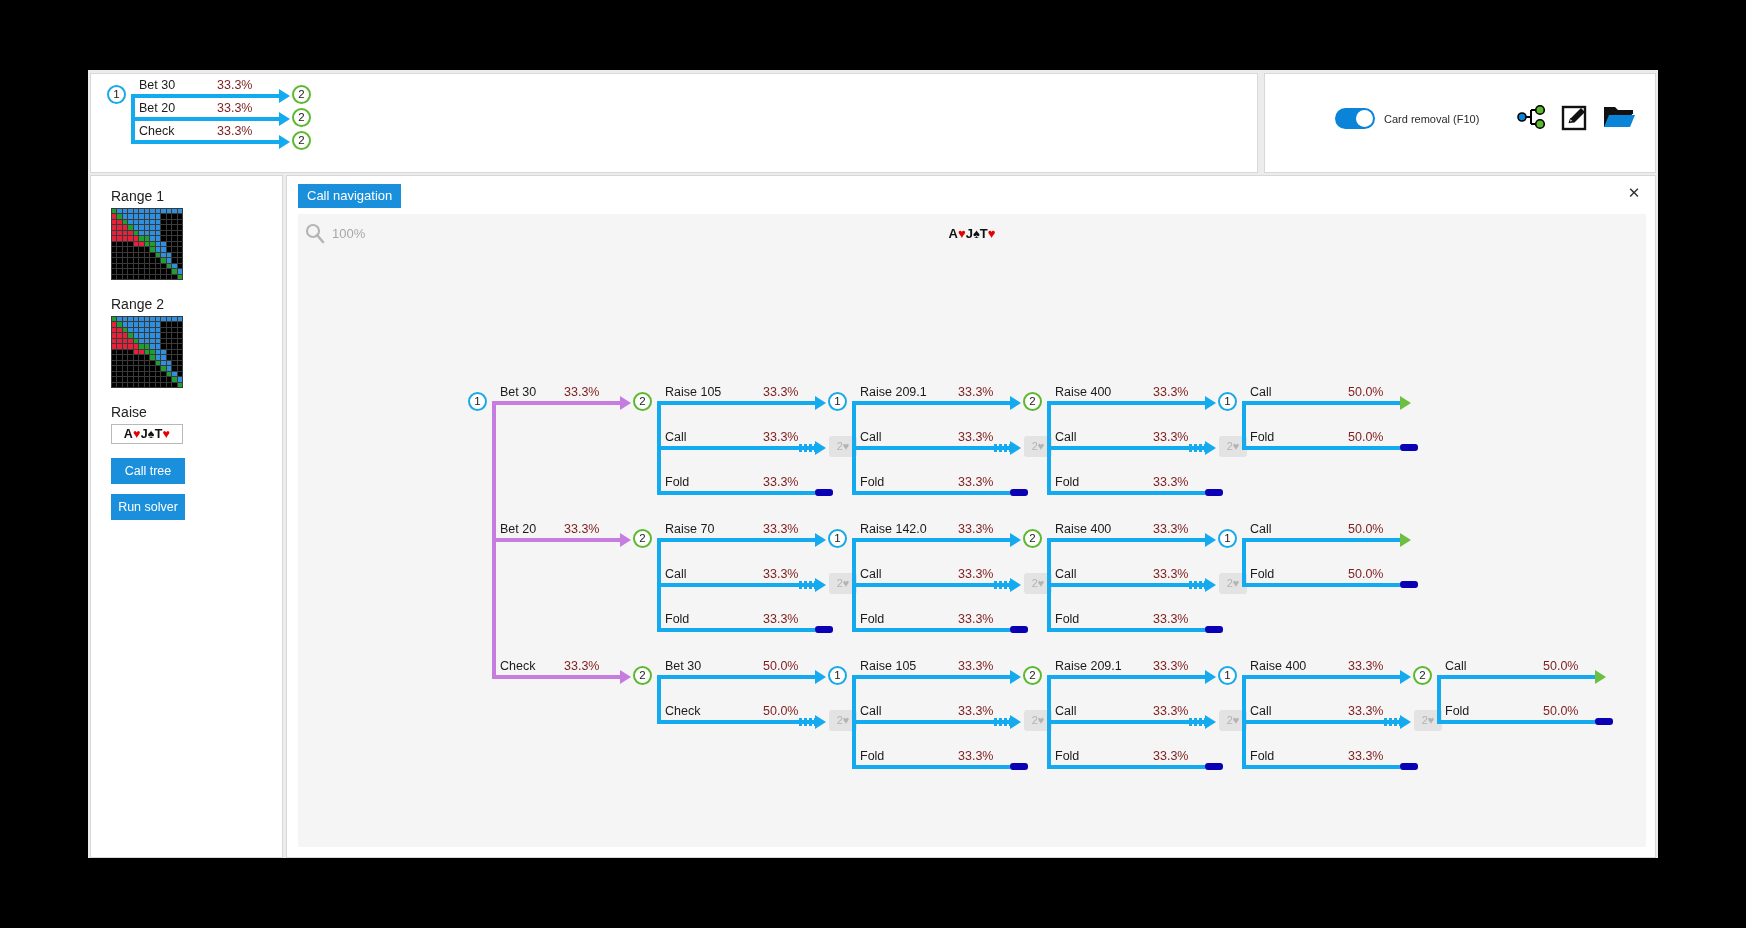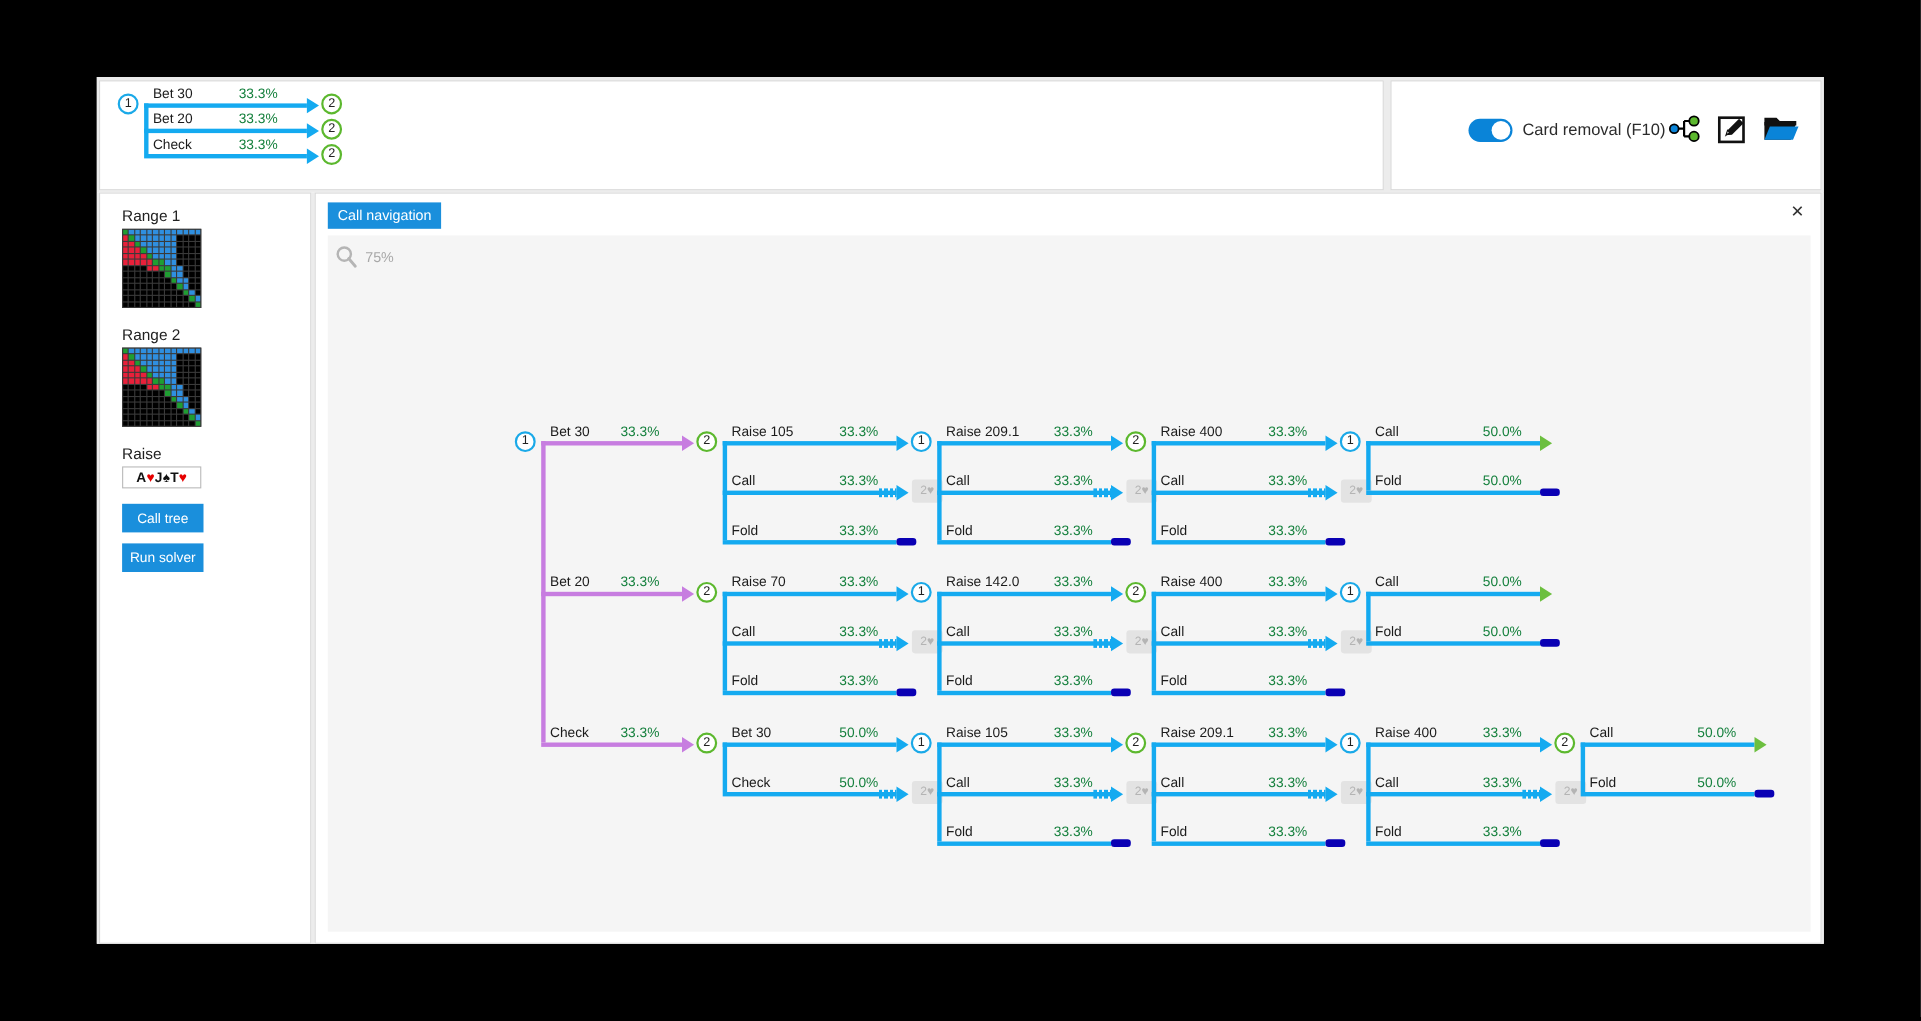--- a/index.html
+++ b/index.html
@@ -41,21 +41,21 @@
   }
   .toggle {
     width: 40px; height: 21px; border-radius: 11px;
     background: #0a84d8; position: relative; cursor: pointer;
   }
   .toggle .knob {
     position: absolute; right: 2px; top: 2px;
     width: 17px; height: 17px; border-radius: 50%;
     background: #fff;
   }
-  .toggle-label { font-size: 15px; color: #2b2b2b; white-space: nowrap; }
+  .toggle-label { font-size: 11px; color: #2b2b2b; white-space: nowrap; }
   .icon-row {
     position: absolute; right: 18px; top: 28px;
     display: flex; align-items: center; gap: 13px;
   }
   .tb-icon { cursor: pointer; display: block; }
 
   
   .lower { position: absolute; left: 0; top: 105px; width: 1570px; height: 683px; background:#ececec; }
 
   .sidebar {
@@ -142,21 +142,21 @@
     cursor: pointer;
   }
   .edge.purple { background: #c濃; }
   .vline { position: absolute; width: 4px; background: #14aaf0; }
   .vline.purple { background: #c77de0; }
   .edge.purple { background: #c77de0; }
   .lbl {
     position: absolute; font-size: 12.5px; color: #1b1b1b;
     white-space: nowrap; pointer-events: none;
   }
-  .pct { position: absolute; font-size: 12.5px; color: #15803d; white-space: nowrap; }
+  .pct { position: absolute; font-size: 12.5px; color: #7f1d1d; white-space: nowrap; }
   .arrow {
     position: absolute; width: 0; height: 0;
     border-top: 7px solid transparent; border-bottom: 7px solid transparent;
     border-left: 11px solid #14aaf0;
   }
   .arrow.purple { border-left-color: #c77de0; }
   .arrow.green { border-left-color: #6cbf3f; }
   .endbar {
     position: absolute; width: 18px; height: 7px; border-radius: 3px;
     background: #0a00b4;
@@ -603,22 +603,23 @@
     <div class="content">
       <div class="tab-chip">Call navigation</div>
       <div class="close-x">✕</div>
 
       <div class="canvas">
         <div class="zoom-ind">
           <svg width="22" height="22" viewBox="0 0 22 22">
             <circle cx="9" cy="9" r="6" fill="none" stroke="#b5b5b5" stroke-width="2.2"></circle>
             <line x1="13" y1="13" x2="19" y2="20" stroke="#b5b5b5" stroke-width="2.6" stroke-linecap="round"></line>
           </svg>
-          <span>75%</span>
+          <span>100%</span>
         </div>
+        <div class="board-center" id="board-center">A<span class="rd">♥</span>J♠T<span class="rd">♥</span></div>
 
         <div id="tree-render">
             <div class="tnode" style="left: 170px; top: 178px;">1</div>
             <div class="vline purple" style="left: 194px; top: 187px; height: 274px;"></div>
             <div class="edge purple" style="left: 194px; top: 187px; width: 128px;"></div>
             <div class="arrow purple" style="left: 322px; top: 182px;"></div>
             <div class="lbl" style="left: 202px; top: 171px;">Bet 30</div>
             <div class="pct" style="left: 266px; top: 171px;">33.3%</div>
             <div class="tnode p2" style="left: 335px; top: 178px;">2</div>
             <div class="vline" style="left: 359px; top: 187px; height: 90px;"></div>

